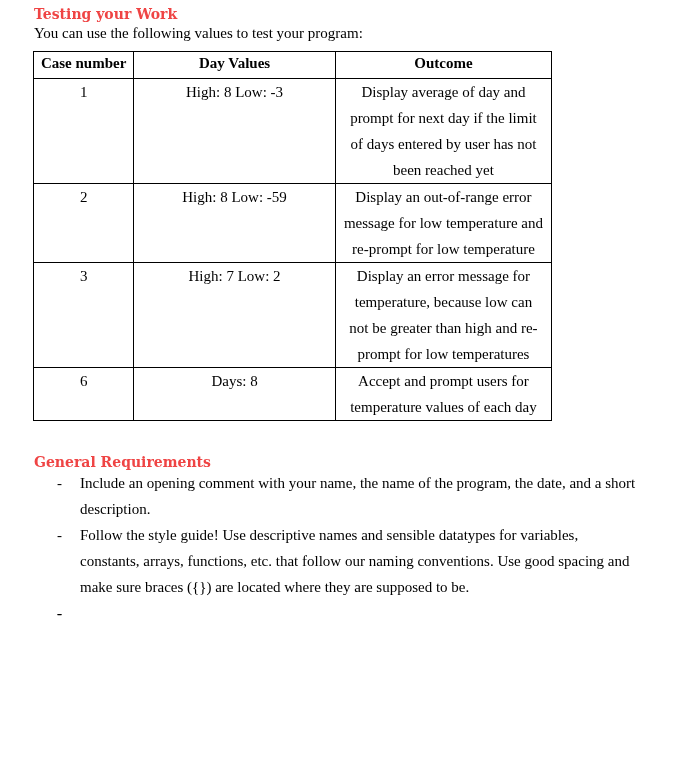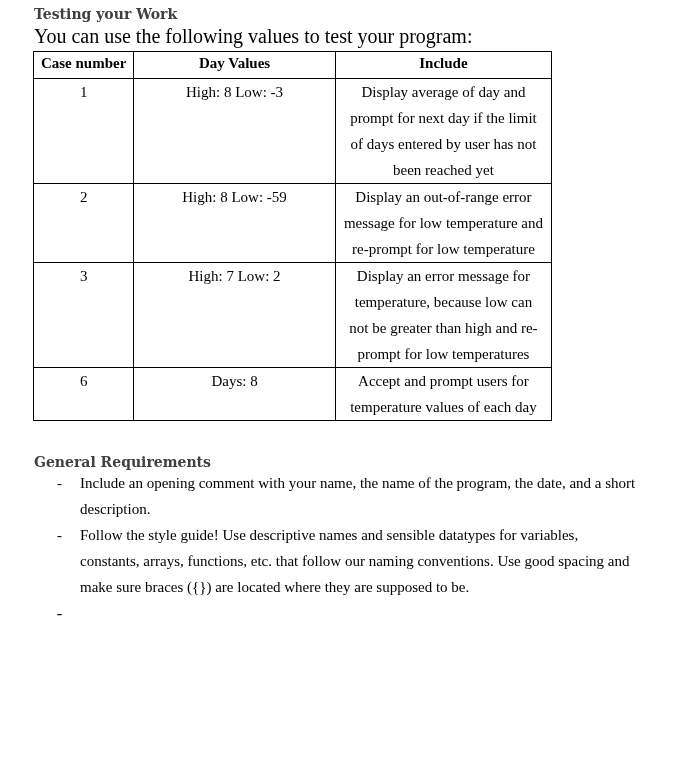--- a/index.html
+++ b/index.html
@@ -14,30 +14,30 @@
       overflow: hidden;
       font-family: "Liberation Serif", serif;
       color: #000000;
     }
     .heading {
       position: absolute;
       left: 34px;
       font-family: "DejaVu Serif", serif;
       font-weight: bold;
       font-size: 14px;
-      color: #404040;
+      color: #ef4444;
       letter-spacing: 0px;
     }
     #h-testing { top: 6px; }
     #h-general { top: 454px; text-align: right; }
     .intro {
       position: absolute;
       left: 34px;
       top: 25px;
-      font-size: 20px;
+      font-size: 15px;
     }
     table.cases {
       position: absolute;
       left: 33px;
       top: 51px;
       width: 519px;
       border-collapse: collapse;
       font-size: 15px;
     }
     table.cases th, table.cases td {
@@ -93,21 +93,21 @@
 <table class="cases">
   <colgroup>
     <col class="c1">
       <col class="c2">
       <col class="c3">
   </colgroup>
   <thead>
     <tr>
       <th>Case number</th>
       <th>Day Values</th>
-      <th>Include</th>
+      <th>Outcome</th>
     </tr>
   </thead>
   <tbody>
     <tr style="height:80px;">
       <td>1</td>
       <td>High: 8 Low: -3</td>
       <td class="outcome">Display average of day and prompt for next day if the limit of days entered by user has not been reached yet</td>
     </tr>
     <tr style="height:79px;">
       <td>2</td>

